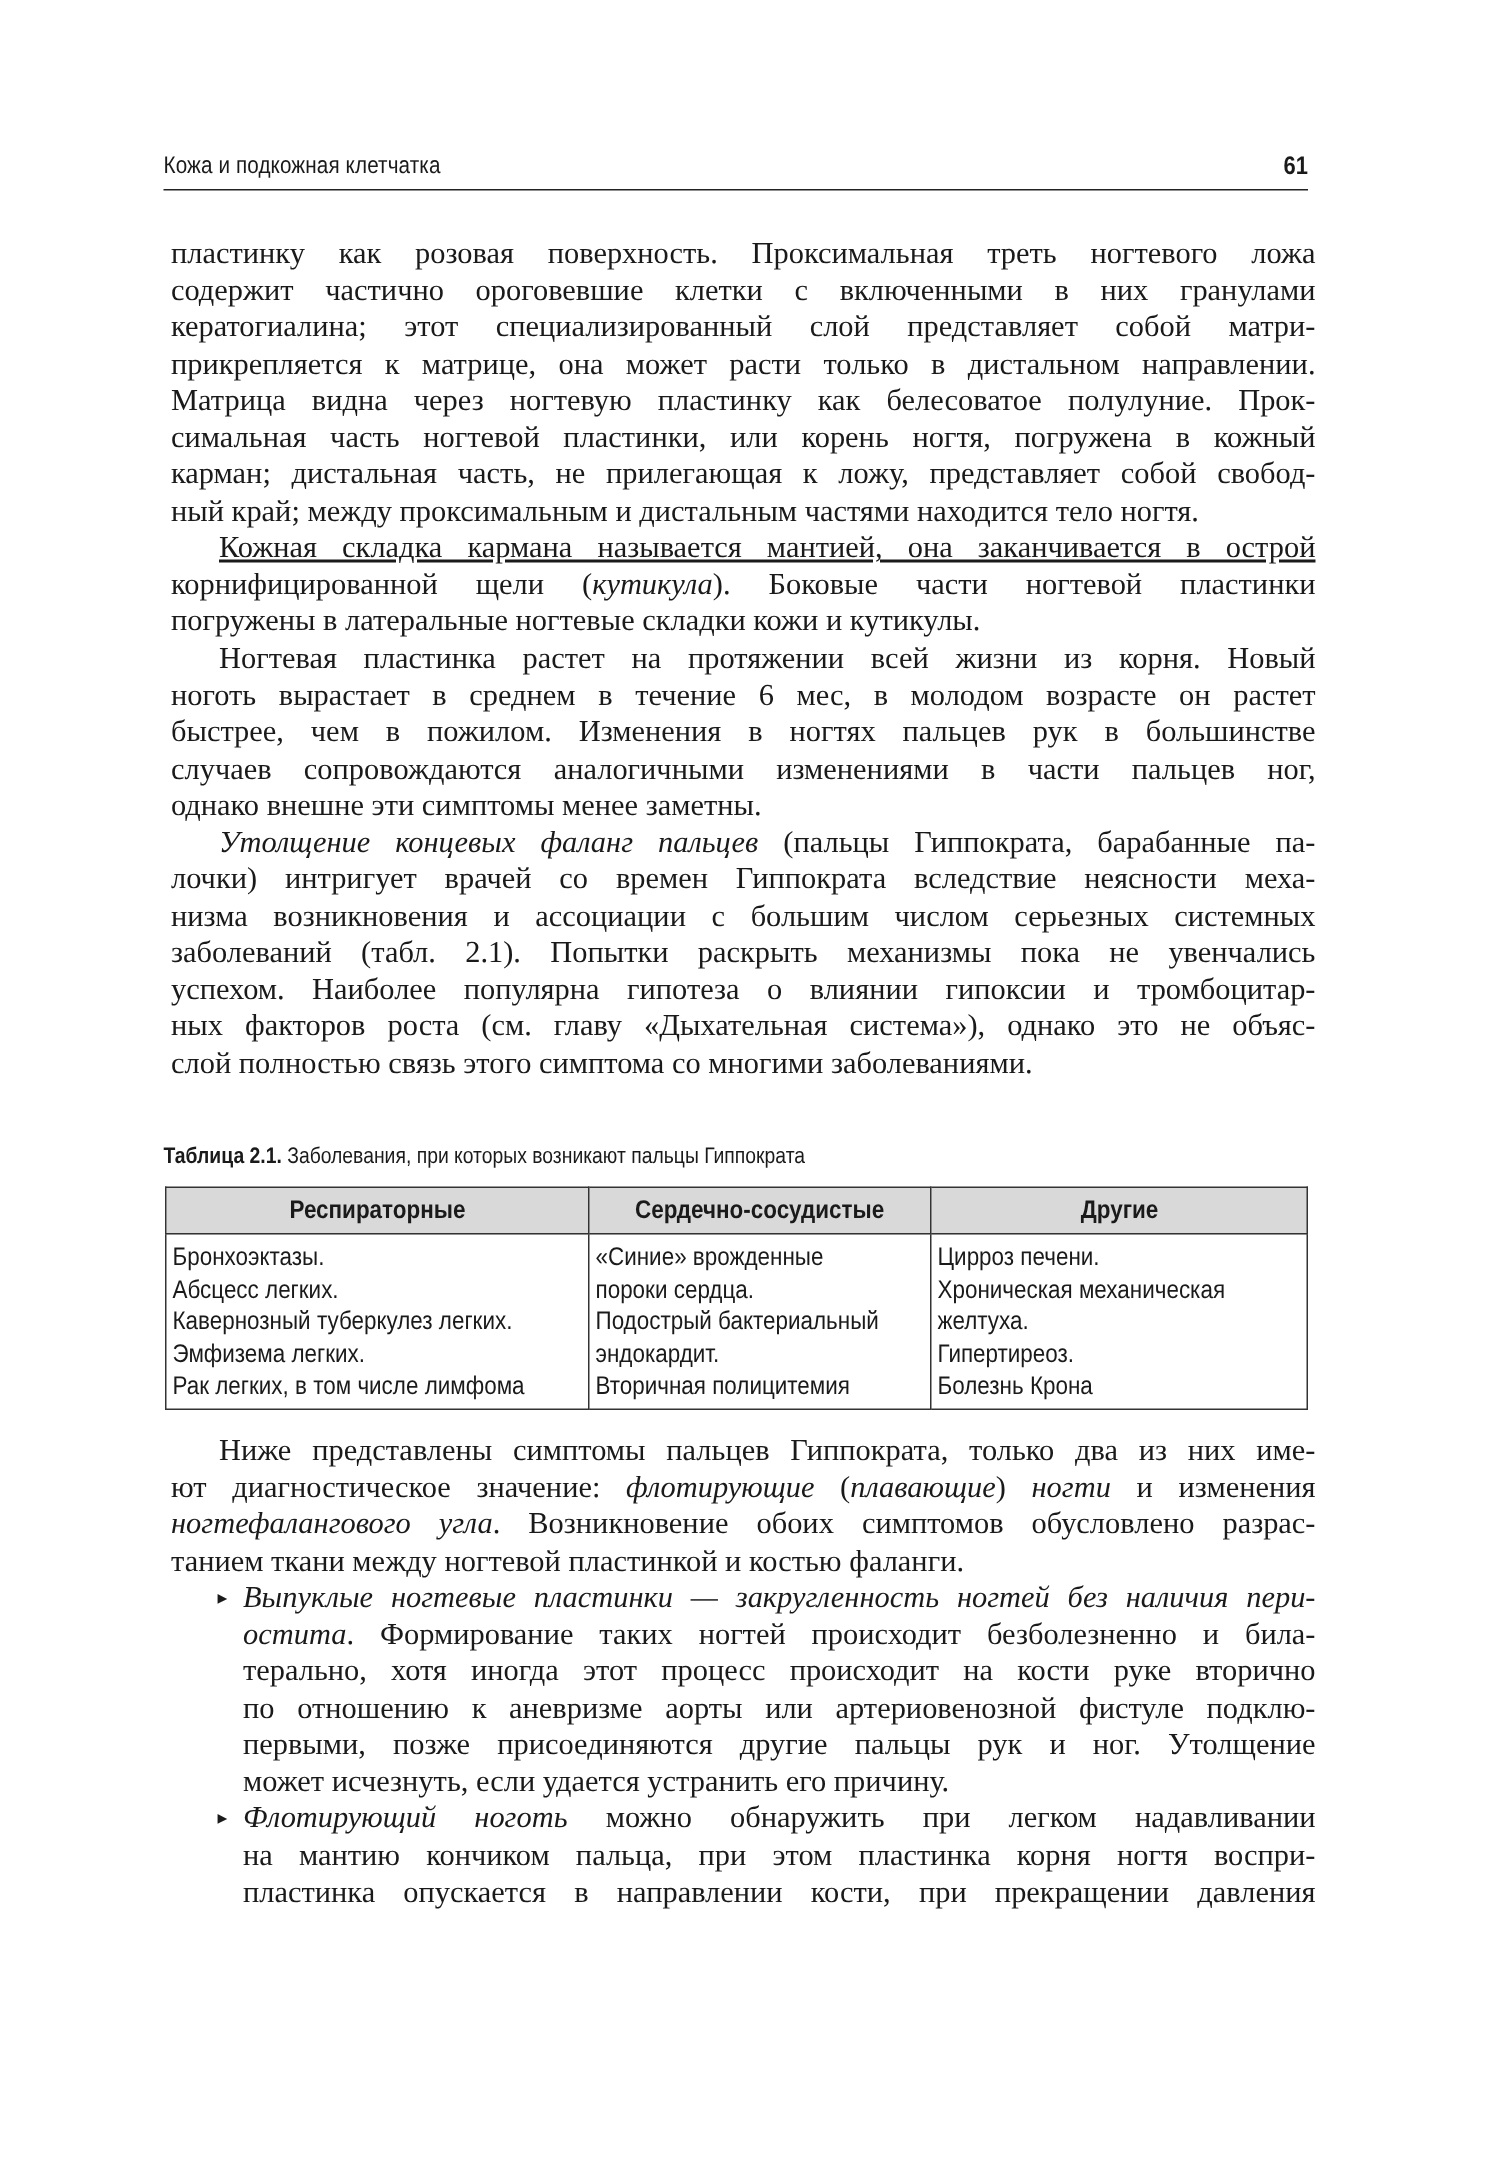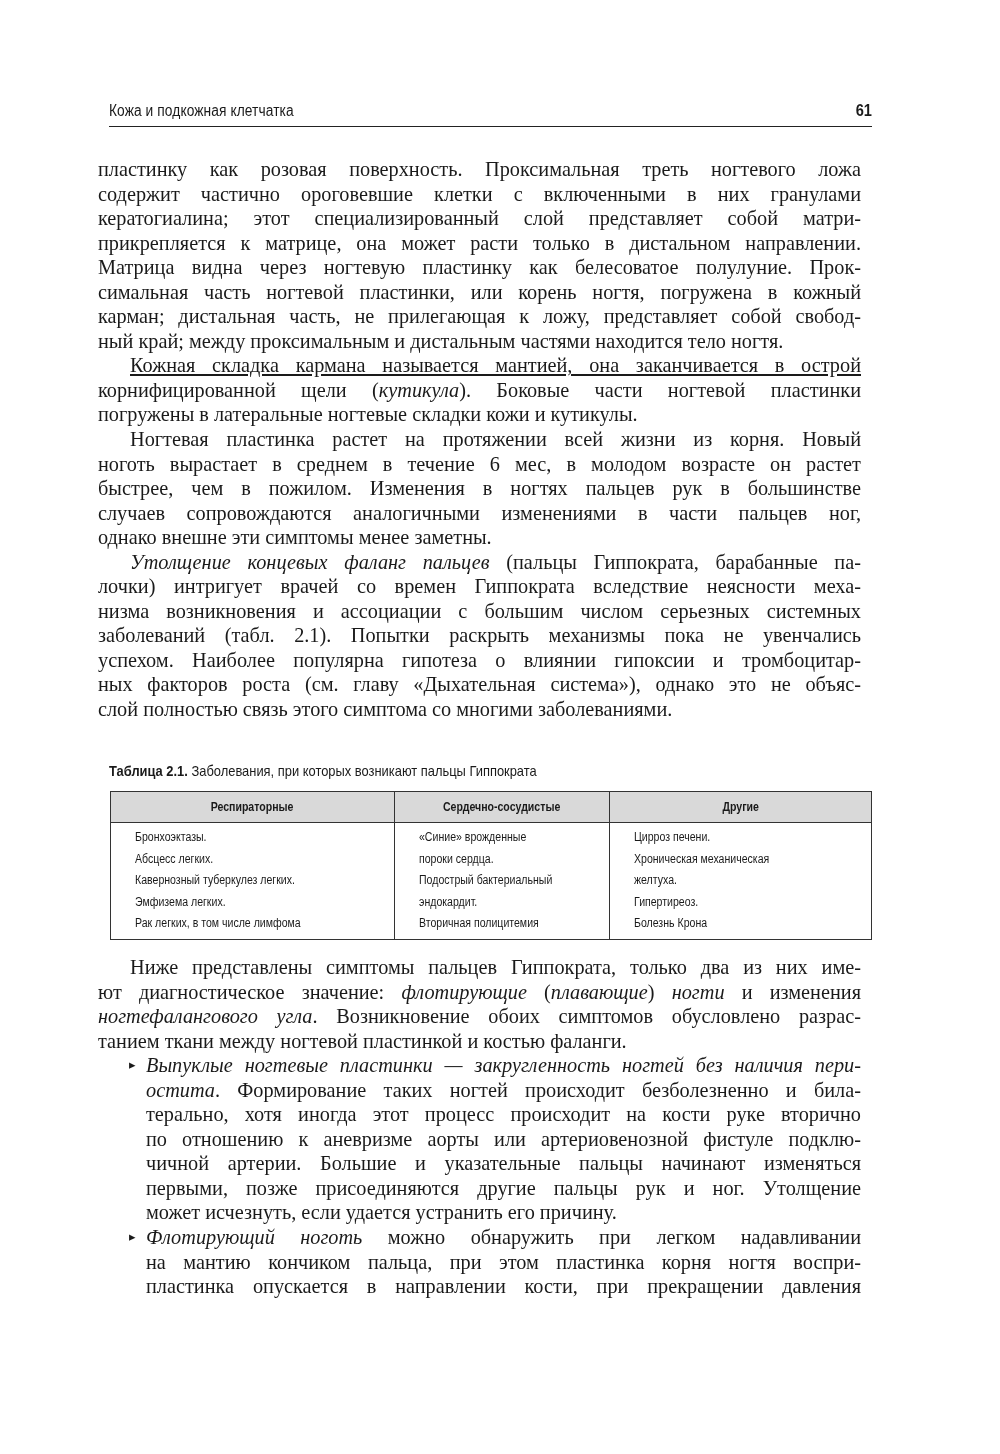--- a/index.html
+++ b/index.html
@@ -1,28 +1,28 @@
 <!DOCTYPE html>
 <html><head>
 <meta charset="utf-8">
 <style>
   html, body { margin: 0; padding: 0; background: #ffffff; }
   body { width: 1000px; height: 1454px; position: relative; overflow: hidden; color: #1a1a1a; }
   .header { position: absolute; left: 109px; top: 100px; width: 763px; height: 26px; border-bottom: 1.5px solid #222; }
   .header-title { position: absolute; left: 0; top: 2px; font-family: "Liberation Sans", sans-serif; font-size: 16px; transform: scaleX(0.86); transform-origin: left; letter-spacing: 0.1px; }
   .header-page { position: absolute; right: 0; top: 1px; font-family: "Liberation Sans", sans-serif; font-size: 17px; font-weight: bold; transform: scaleX(0.86); transform-origin: right; }
-  .body-text { position: absolute; left: 98px; width: 763px; font-family: "Liberation Serif", serif; font-size: 20.3px; line-height: 24.55px; text-align: justify; }
+  .body-text { position: absolute; left: 114px; width: 763px; font-family: "Liberation Serif", serif; font-size: 20.3px; line-height: 24.55px; text-align: justify; }
   .body-text p { margin: 0; }
   .line { display: block; text-align: justify; text-align-last: justify; white-space: nowrap; overflow: visible; }
   .line.last { text-align-last: left; }
   .caption { position: absolute; left: 109px; top: 762px; font-family: "Liberation Sans", sans-serif; font-size: 15px; transform: scaleX(0.86); transform-origin: left; white-space: nowrap; }
   .caption b { font-weight: bold; }
-  table.t { position: absolute; left: 110px; top: 791px; width: 762px; border-collapse: collapse; font-family: "Liberation Sans", sans-serif; font-size: 12px; }
+  table.t { position: absolute; left: 110px; top: 791px; width: 762px; border-collapse: collapse; font-family: "Liberation Sans", sans-serif; font-size: 17px; }
   table.t th { background: #d9d9d9; border: 1px solid #333; height: 30px; font-weight: bold; padding: 0; }
-  table.t td { border: 1px solid #333; vertical-align: top; padding: 4px 8px 4px 24px; line-height: 21.6px; }
+  table.t td { border: 1px solid #333; vertical-align: top; padding: 4px 8px 4px 4px; line-height: 21.6px; }
   .cond { display: inline-block; transform: scaleX(0.88); transform-origin: left; white-space: nowrap; }
   th .cond { transform-origin: center; }
   .bullet-block { position: relative; padding-left: 48px; }
   .bullet { position: absolute; left: 31px; top: 0; font-size: 13px; line-height: 24.55px; }
   i { font-style: italic; font-family: Liberation Serif, serif; }
 </style>
 </head>
 <body>
 
 <div class="header">
@@ -115,21 +115,20 @@
     <span class="line"><i>ногтефалангового угла</i><span>. Возникновение обоих симптомов обусловлено разрас-</span></span>
     <span class="line last">танием ткани между ногтевой пластинкой и костью фаланги.</span>
   </p>
 
   <div class="bullet-block">
     <span class="bullet">▸</span>
     <span class="line"><i>Выпуклые ногтевые пластинки — закругленность ногтей без наличия пери-</i></span>
     <span class="line"><i>остита</i><span>. Формирование таких ногтей происходит безболезненно и била-</span></span>
     <span class="line">терально, хотя иногда этот процесс происходит на кости руке вторично</span>
     <span class="line">по отношению к аневризме аорты или артериовенозной фистуле подклю-</span>
-    <span class="line">чичной артерии. Большие и указательные пальцы начинают изменяться</span>
     <span class="line">первыми, позже присоединяются другие пальцы рук и ног. Утолщение</span>
     <span class="line last">может исчезнуть, если удается устранить его причину.</span>
   </div>
 
   <div class="bullet-block">
     <span class="bullet">▸</span>
     <span class="line"><i>Флотирующий ноготь</i><span> можно обнаружить при легком надавливании</span></span>
     <span class="line">на мантию кончиком пальца, при этом пластинка корня ногтя воспри-</span>
     <span class="line">пластинка опускается в направлении кости, при прекращении давления</span>
   </div>

